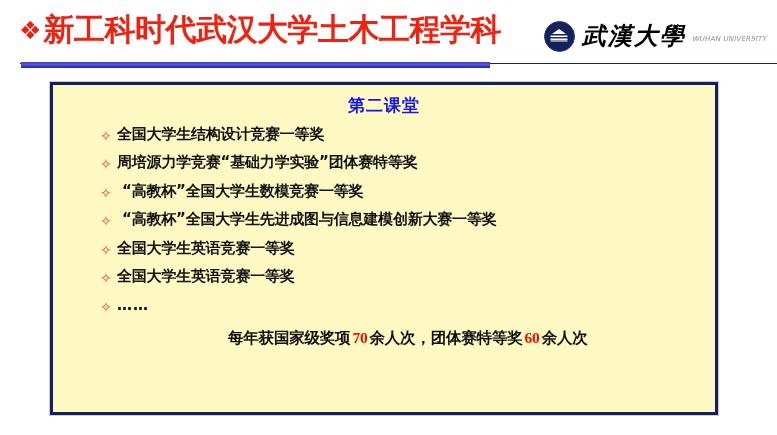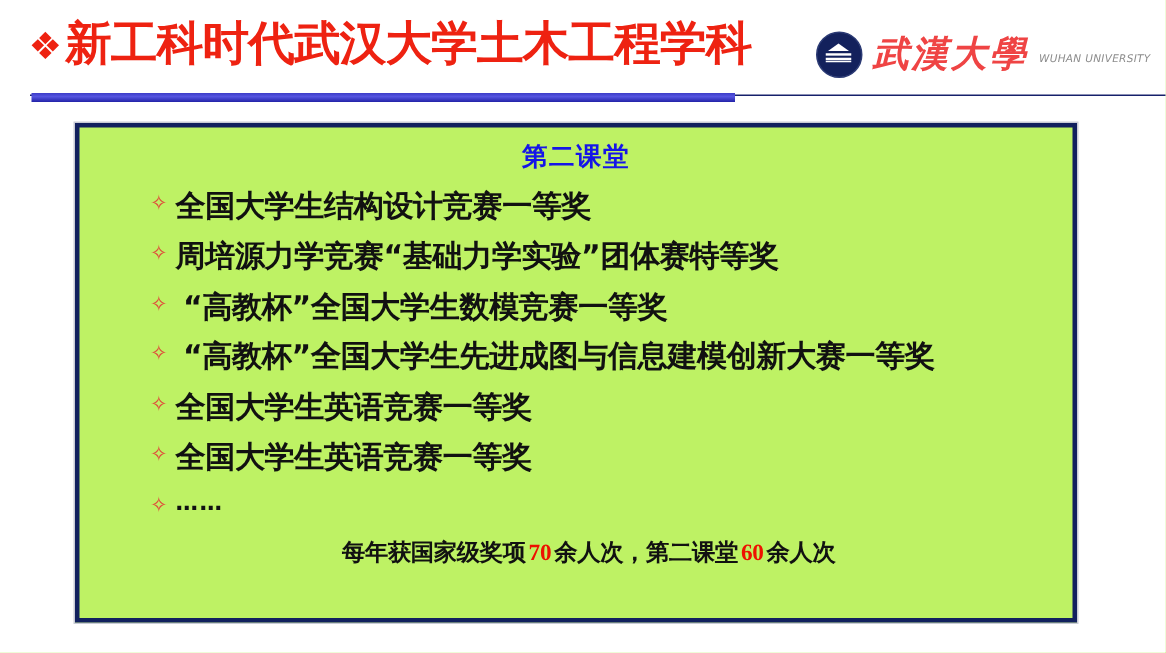--- a/index.html
+++ b/index.html
@@ -88,21 +88,21 @@
     position: absolute;
     left: 50%;
     top: 7px;
     transform: translateX(-50%);
     width: 0; height: 0;
     border-left: 7px solid transparent;
     border-right: 7px solid transparent;
     border-bottom: 5px solid #ffffff;
   }
   #logo-cn {
-    color: #ef4444;
+    color: #000000;
     font-size: 24px;
     font-weight: 700;
     font-family: "DejaVu Serif", "Liberation Serif", serif;
     font-style: italic;
     letter-spacing: 2px;
     line-height: 1;
     white-space: nowrap;
   }
   #logo-en {
     color: #8c8c8c;
@@ -135,21 +135,21 @@
 
   
   #content-box {
     position: absolute;
     left: 50px;
     top: 82px;
     width: 668px;
     height: 333px;
     box-sizing: border-box;
     border: 3px solid #12215e;
-    background: #bef264;
+    background: #fef9c3;
     box-shadow: 0 0 0 1px #c9ccd6;
   }
 
   #box-title {
     text-align: center;
     color: #1515e8;
     font-size: 17px;
     font-weight: 700;
     margin-top: 11px;
     letter-spacing: 1px;
@@ -171,21 +171,21 @@
   .award-bullet {
     color: #e04a3a;
     font-size: 14px;
     line-height: 1;
     flex: none;
     width: 17px;
     margin-top: 3px;
   }
   .award-text {
     color: #111111;
-    font-size: 20px;
+    font-size: 15px;
     font-weight: 700;
     letter-spacing: -0.2px;
     white-space: nowrap;
   }
   .award-item.quoted .award-text {
     padding-left: 5px;
   }
   .award-item.ellipsis .award-text {
     font-size: 15px;
     letter-spacing: 1px;
@@ -265,16 +265,16 @@
     </li>
 
     <li class="award-item ellipsis">
       <span class="award-bullet">✧</span>
       <span class="award-text">……</span>
     </li>
 
   </ul>
 
   <div id="summary">
-    <span>每年获国家级奖项</span><span class="num">70</span><span>余人次，第二课堂</span><span class="num">60</span><span>余人次</span>
+    <span>每年获国家级奖项</span><span class="num">70</span><span>余人次，团体赛特等奖</span><span class="num">60</span><span>余人次</span>
   </div>
 
 </div>
 
 </body></html>

